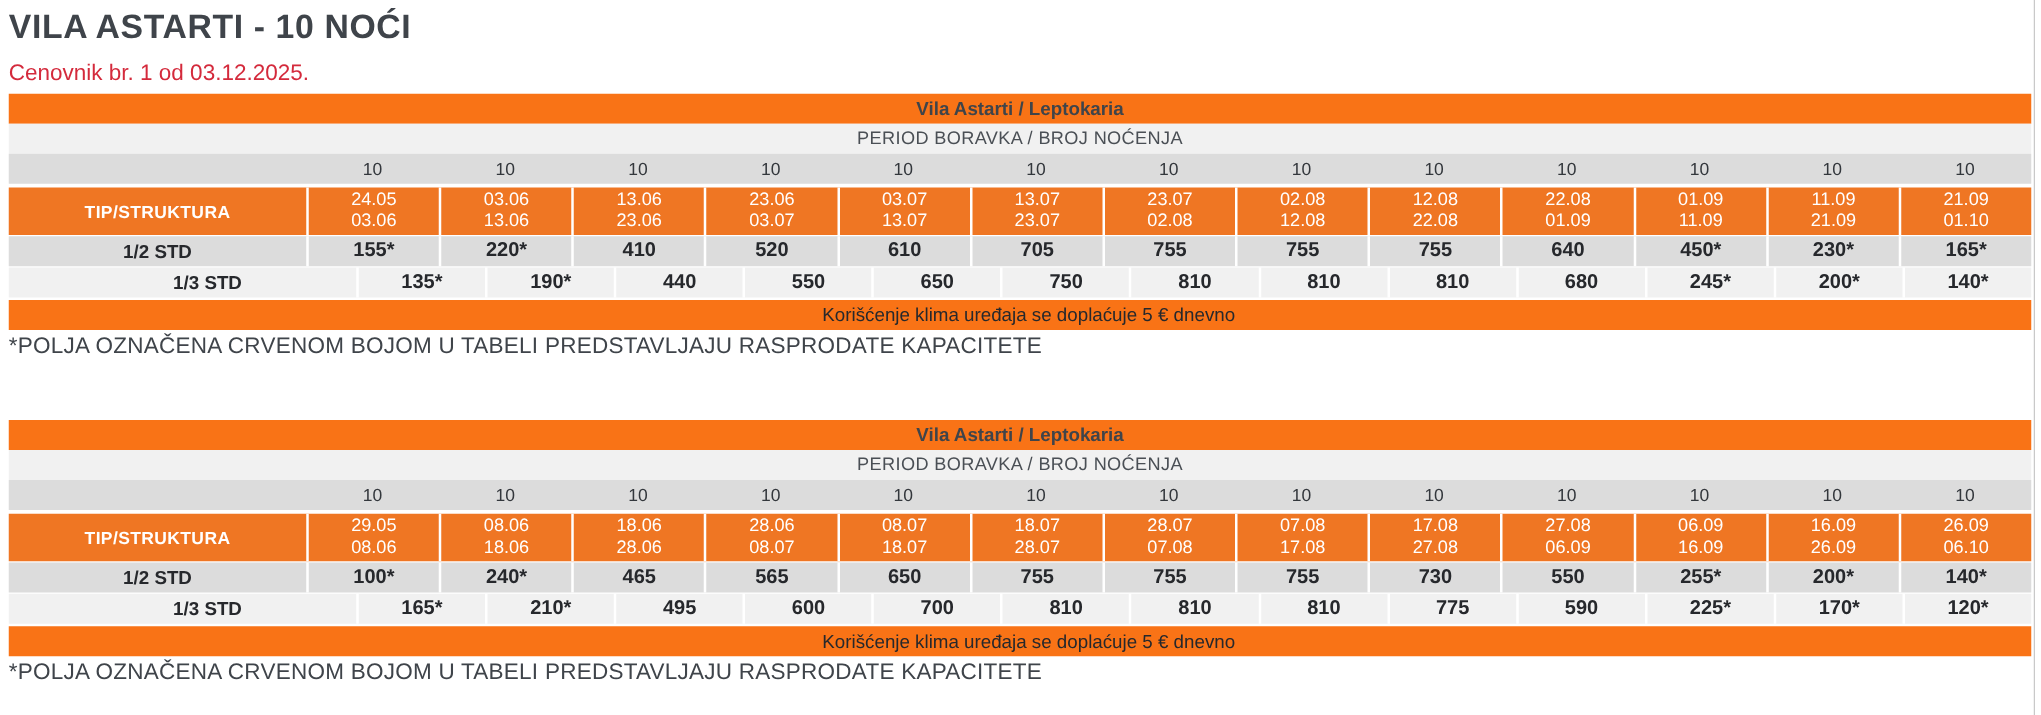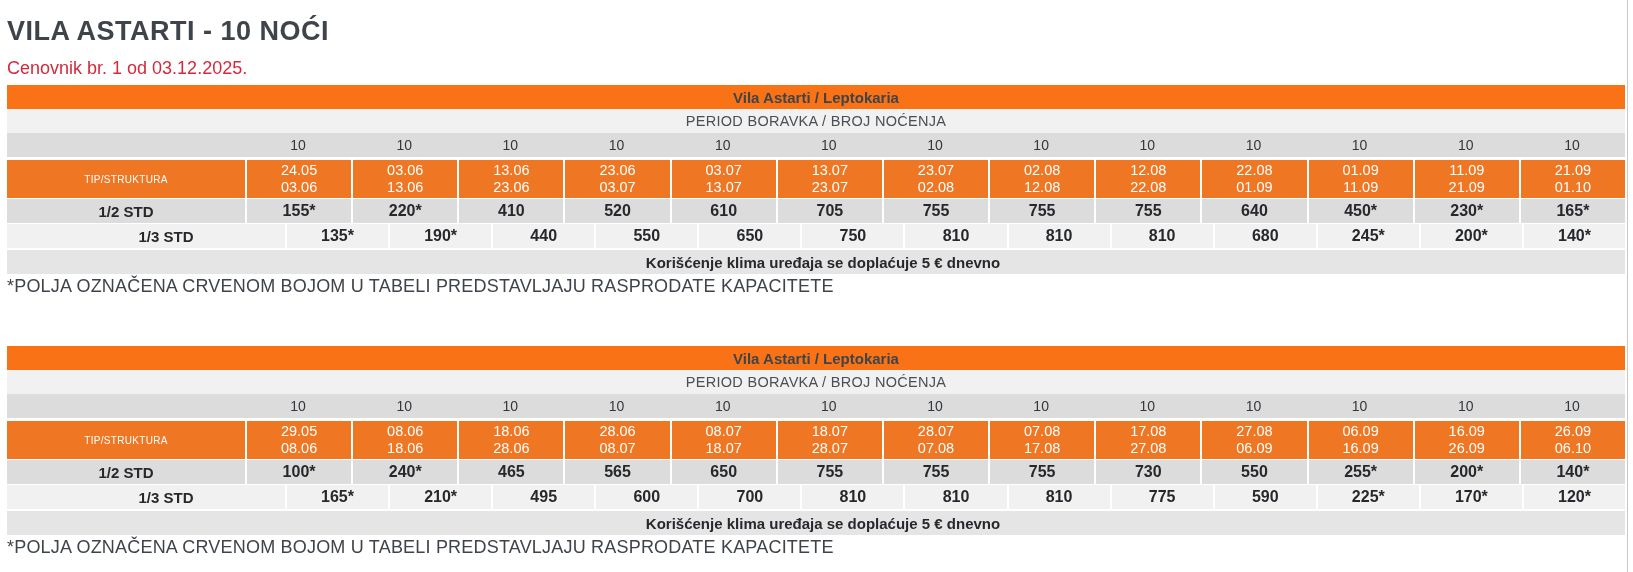--- a/index.html
+++ b/index.html
@@ -1,52 +1,52 @@
 <!DOCTYPE html>
 <html><head>
 <meta charset="utf-8">
 <style>
   * { margin:0; padding:0; box-sizing:border-box; }
   html,body { width:1633px; height:572px; background:#ffffff; overflow:hidden;
     font-family:"Liberation Sans", sans-serif; }
   main { position:relative; width:1633px; height:572px; padding:6px 8px 0 7px; }
 
-  .page-title { font-size:27px; font-weight:700; color:#3F444A; letter-spacing:.5px; margin-top:10px; }
+  .page-title { font-size:27px; font-weight:700; color:#3F444A; letter-spacing:.5px; margin-top:0; }
   .page-subtitle { font-size:18px; color:#D42A3C; margin-top:11px; }
 
   .table-block { margin-top:6px; width:1618px; }
   .table-block + .note { margin-top:2px; }
   .note { font-size:18px; color:#3F444A; letter-spacing:.2px; }
   .note + .table-block { margin-top:49px; }
 
   .row { width:100%; }
   .row.full { height:24px; display:flex; align-items:center; justify-content:center; }
   .row.grid { display:grid; grid-template-columns:238px repeat(13, 1fr); }
   .cell { display:flex; flex-direction:column; align-items:center; justify-content:center; text-align:center; }
 
   .venue  { background:#f97316; font-size:15px; font-weight:700; color:#3F444A; }
   .period { background:#F1F1F1; font-size:14.5px; color:#4A4F55; letter-spacing:.3px; }
   .nights { background:#DCDCDC; height:24px; font-size:14px; color:#33373C; }
   .nights .cell { height:24px; }
 
   .orange { background:#EF7623; height:38px; margin-top:3px; color:#ffffff; }
   .orange .cell { height:38px; }
-  .orange .tip { font-size:10px; font-weight:400; letter-spacing:.3px; }
+  .orange .tip { font-size:14px; font-weight:700; letter-spacing:.3px; }
   .orange .date { font-size:14.5px; line-height:17px; font-weight:500; }
 
   .data { height:24px; margin-top:1px; }
   .data .cell { height:24px; }
   .data.dark  { background:#DCDCDC; }
   .data.light { background:#F1F1F1;padding-left:40px; }
   .data .roomtype { font-size:15px; font-weight:700; color:#26282C; }
   .data .value { font-size:16px; font-weight:700; color:#26282C; }
 
   .bordered .cell + .cell { border-left:2px solid #ffffff; }
 
-  .footer { background:#e5e5e5; margin-top:2px; font-size:15px; font-weight:700; color:#26282C;padding-left:14px; }
+  .footer { background:#f97316; margin-top:2px; font-size:15px; font-weight:400; color:#26282C;padding-left:14px; }
 
   .page-edge { position:absolute; top:0; left:1627px; width:1px; height:572px; background:#C9C9C9; }
 </style>
 </head>
 <body>
 
 <main>
   <h1 class="page-title">VILA ASTARTI - 10 NOĆI</h1>
   <div class="page-subtitle">Cenovnik br. 1 od 03.12.2025.</div>
 

